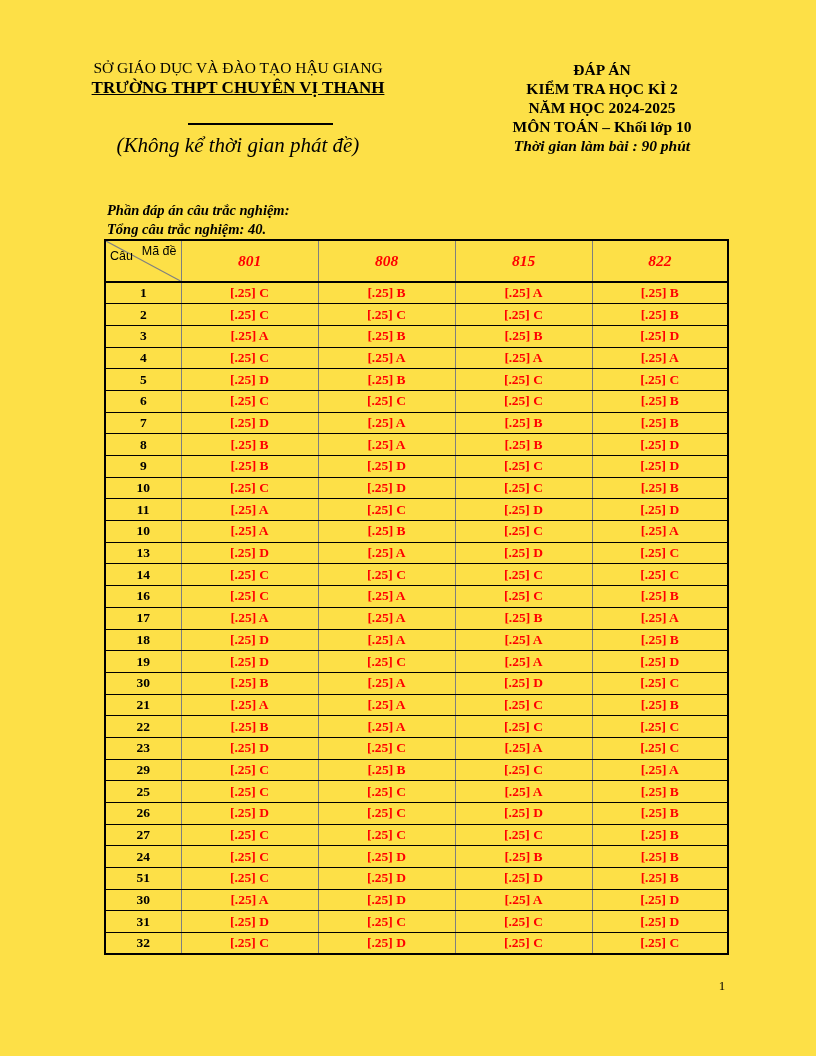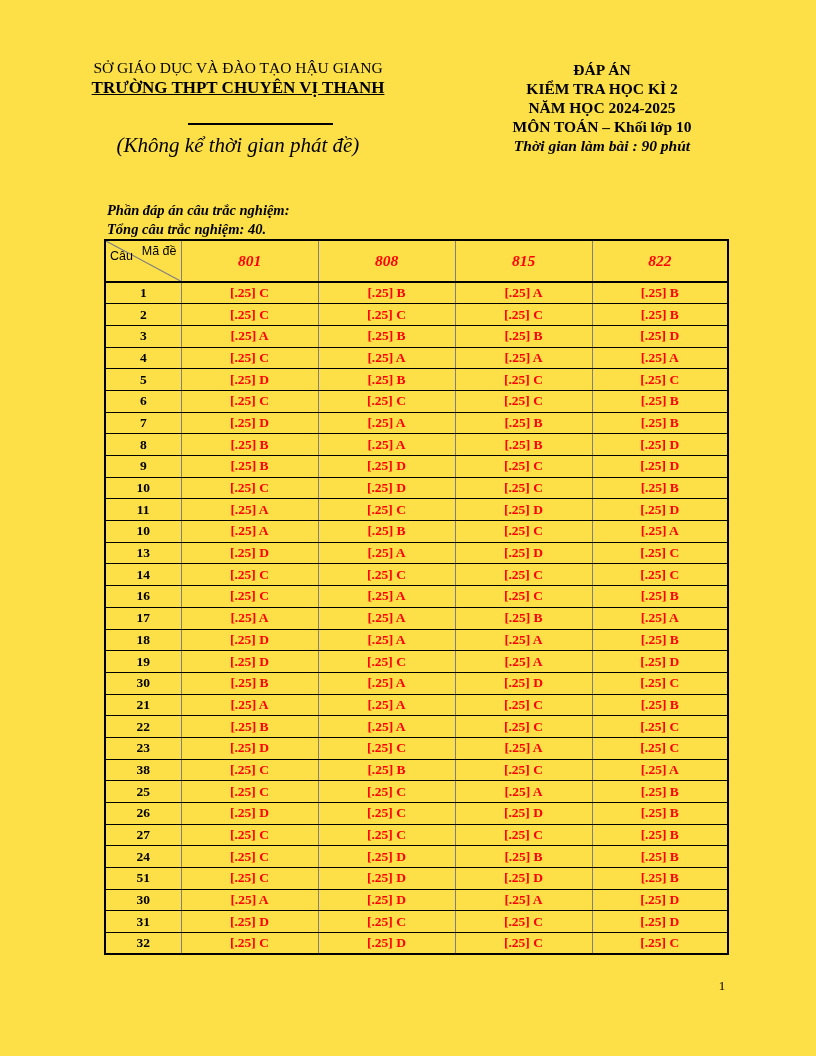--- a/index.html
+++ b/index.html
@@ -295,21 +295,21 @@
           <td class="ans">[.25] C</td>
         </tr>
         <tr>
           <td class="qnum">23</td>
           <td class="ans">[.25] D</td>
           <td class="ans">[.25] C</td>
           <td class="ans">[.25] A</td>
           <td class="ans">[.25] C</td>
         </tr>
         <tr>
-          <td class="qnum">38</td>
+          <td class="qnum">29</td>
           <td class="ans">[.25] C</td>
           <td class="ans">[.25] B</td>
           <td class="ans">[.25] C</td>
           <td class="ans">[.25] A</td>
         </tr>
         <tr>
           <td class="qnum">25</td>
           <td class="ans">[.25] C</td>
           <td class="ans">[.25] C</td>
           <td class="ans">[.25] A</td>

